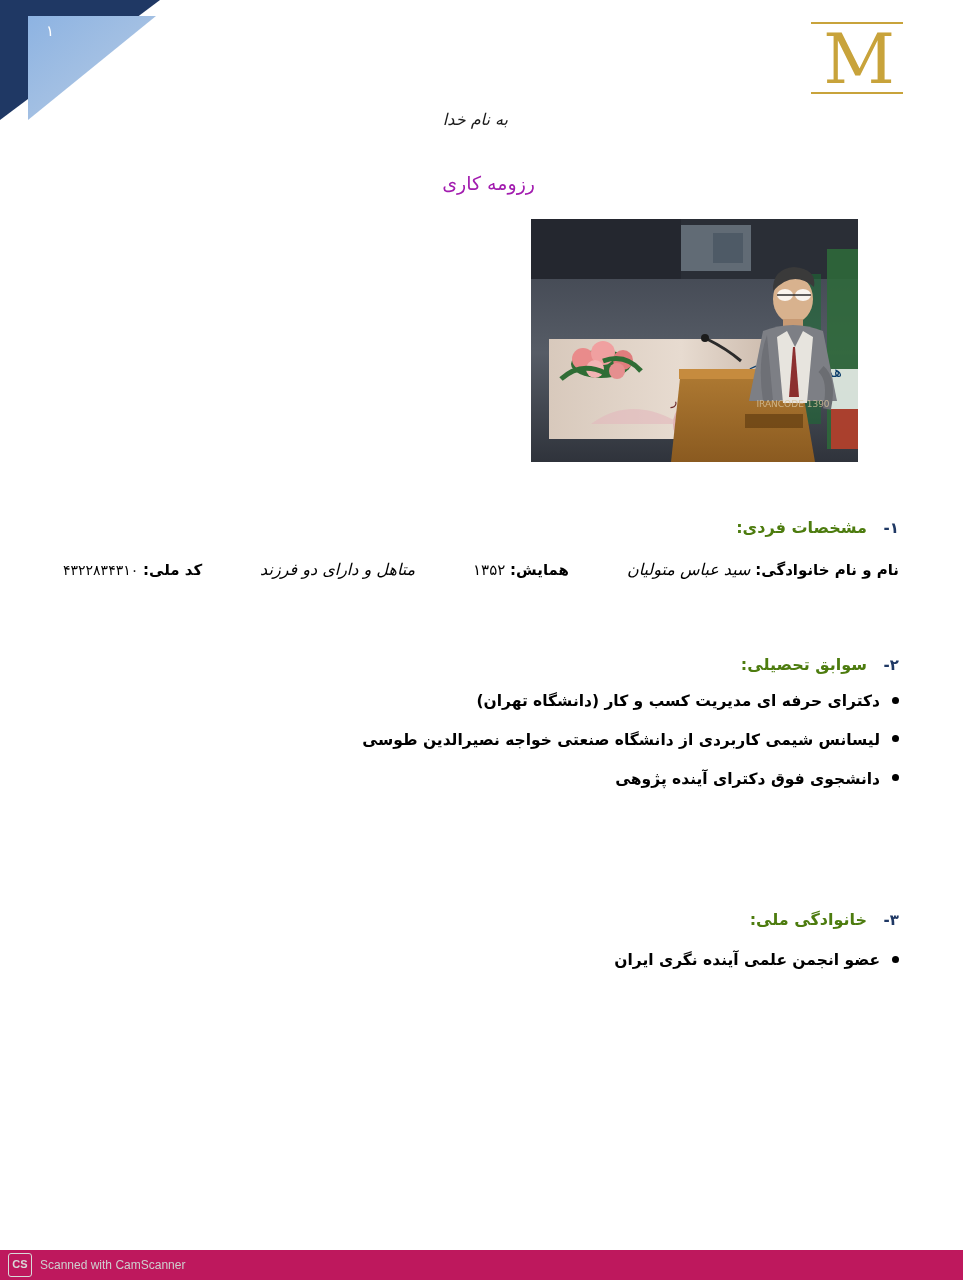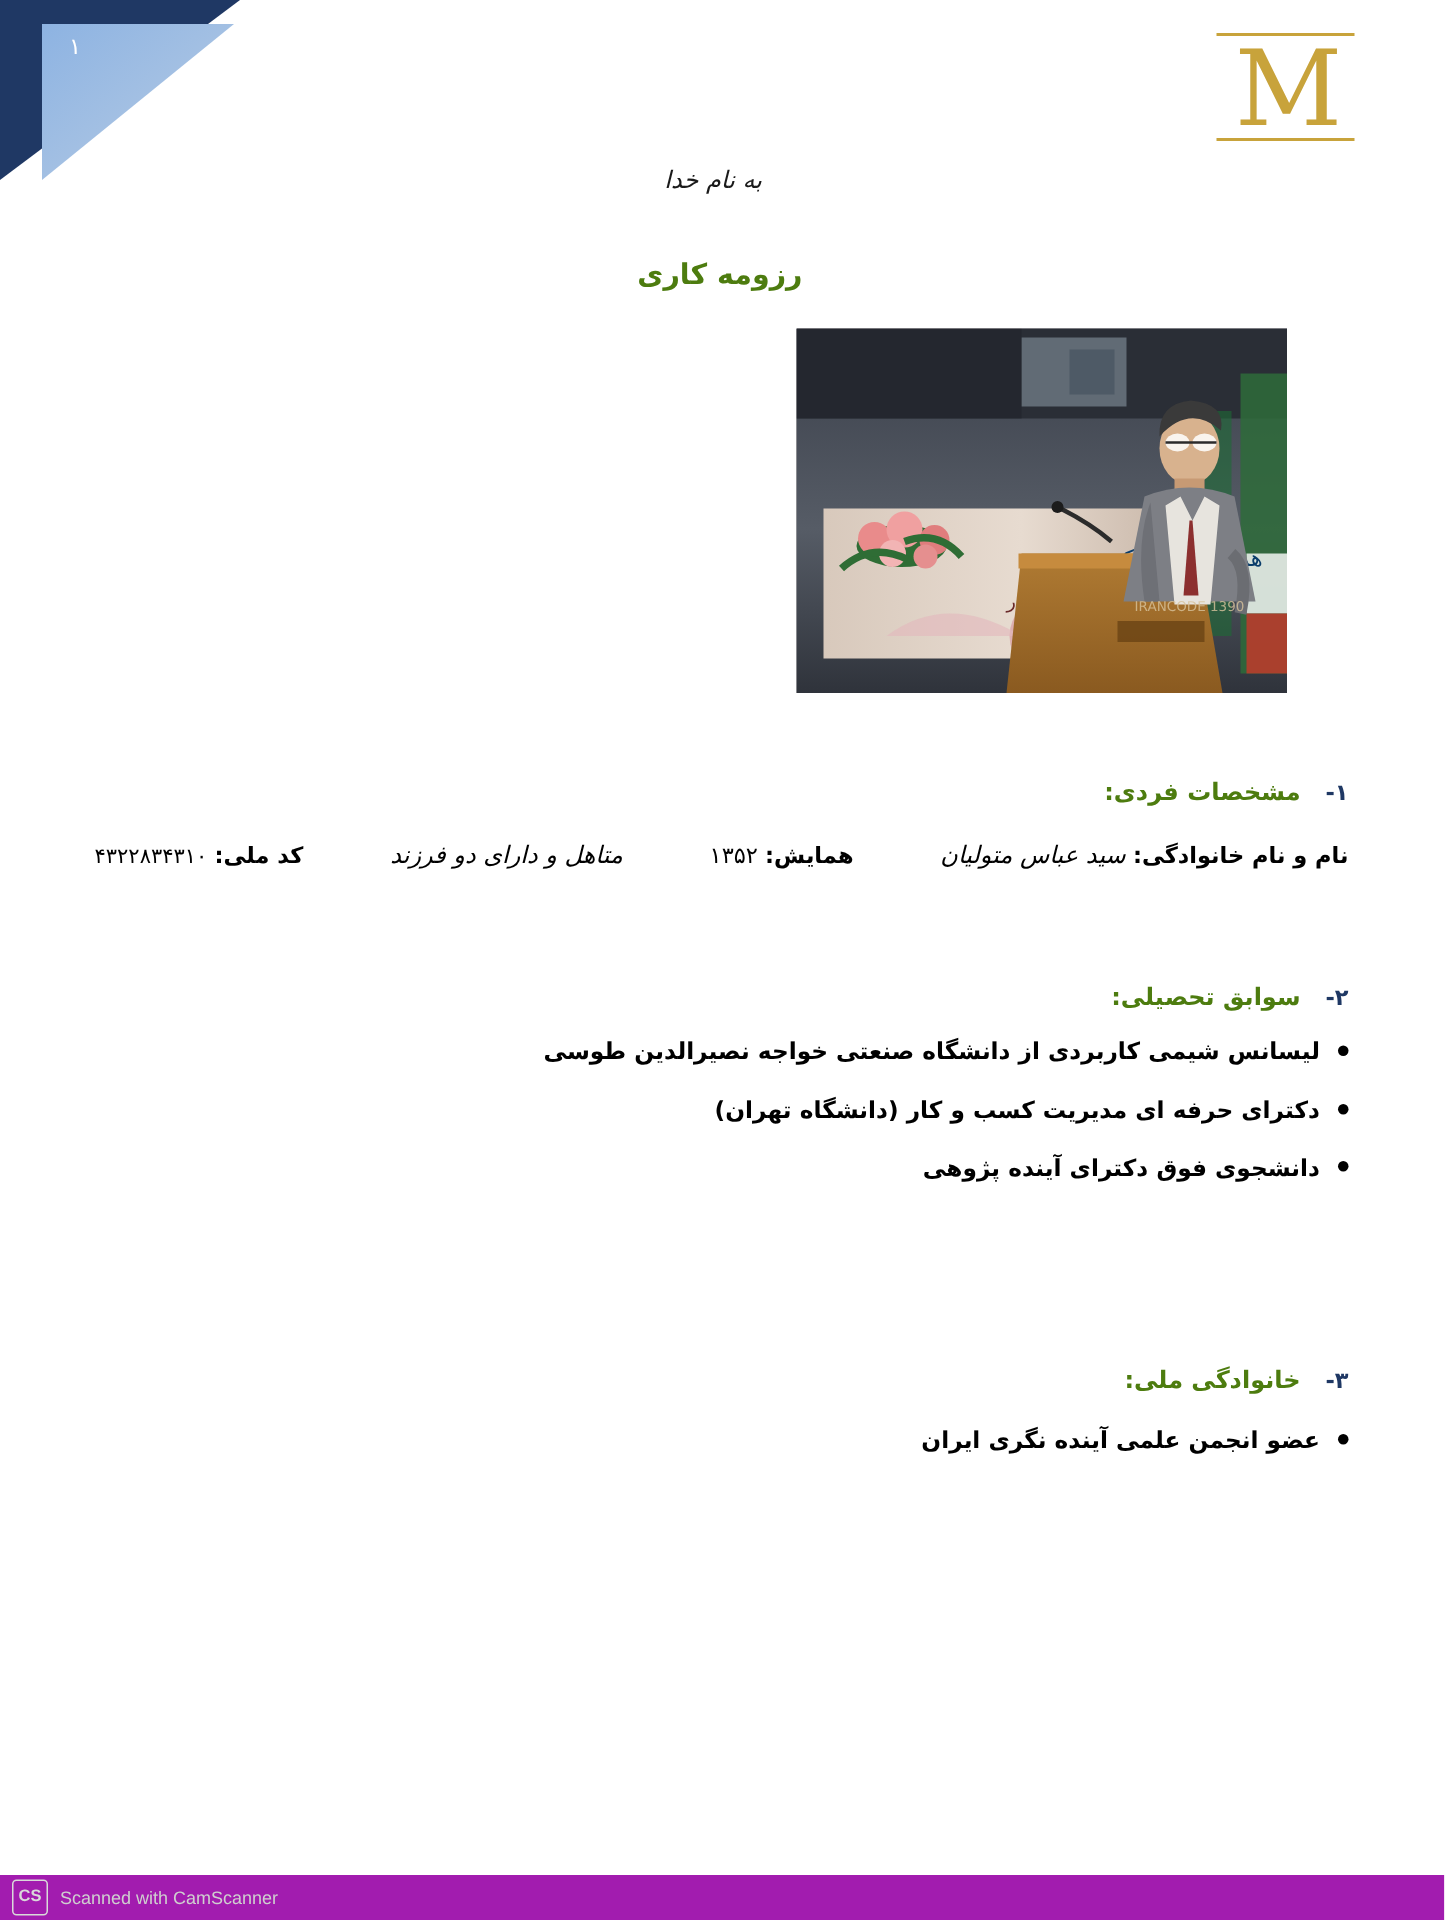--- a/index.html
+++ b/index.html
@@ -94,22 +94,22 @@
     font-style: italic;
     color: #1a1a1a;
     direction: rtl;
     margin-left: 44px;
   }
   .doc-title {
     position: absolute;
     top: 172px;
     right: 428px;
     font-size: 19px;
-    font-weight: bold;
-    color: #4d7c0f;
+    font-weight: normal;
+    color: #a21caf;
     letter-spacing: 1px;
   }
 
   
   .photo {
     position: absolute;
     top: 219px;
     left: 531px;
     width: 327px;
     height: 243px;
@@ -206,21 +206,21 @@
     line-height: 2.4;
   }
 
   
   .footer {
     position: absolute;
     left: 0;
     bottom: 0;
     width: 100%;
     height: 30px;
-    background: #a21caf;
+    background: #be185d;
     display: flex;
     align-items: center;
     direction: ltr;
   }
   .cs-badge {
     width: 22px;
     height: 22px;
     margin-left: 8px;
     border: 1.5px solid #d9d9d9;
     border-radius: 3px;
@@ -351,24 +351,24 @@
     </div>
   </div>
 
   <div class="section" style="top:655px;">
     <div class="sec-head">
       <span class="sec-num">۲-</span>
       <span class="sec-title">سوابق تحصیلی:</span>
     </div>
     <ul class="bullets" style="margin-top:8px;">
       <li class="li-center">
-        <span class="bl-dot"></span><span>لیسانس شیمی کاربردی از دانشگاه صنعتی خواجه نصیرالدین طوسی</span>
+        <span class="bl-dot"></span><span>دکترای حرفه ای مدیریت کسب و کار (دانشگاه تهران)</span>
       </li>
       <li class="li-center">
-        <span class="bl-dot"></span><span>دکترای حرفه ای مدیریت کسب و کار (دانشگاه تهران)</span>
+        <span class="bl-dot"></span><span>لیسانس شیمی کاربردی از دانشگاه صنعتی خواجه نصیرالدین طوسی</span>
       </li>
       <li class="li-center">
         <span class="bl-dot"></span><span>دانشجوی فوق دکترای آینده پژوهی</span>
       </li>
     </ul>
   </div>
 
   <div class="section" style="top:910px;">
     <div class="sec-head">
       <span class="sec-num">۳-</span>

